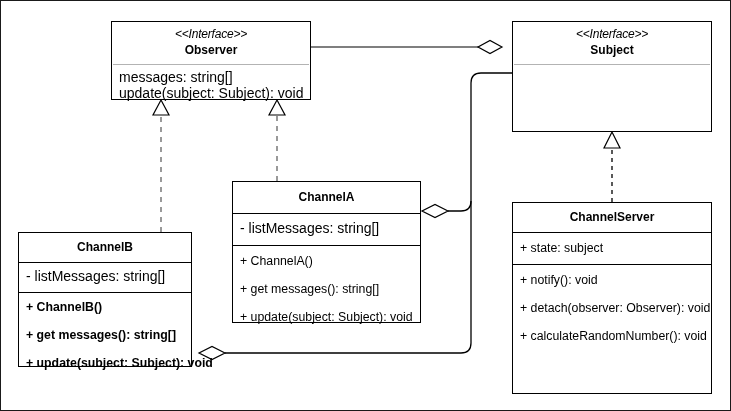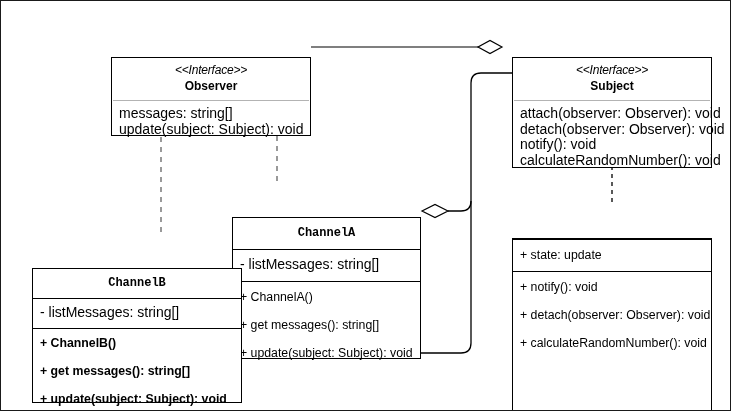--- a/index.html
+++ b/index.html
@@ -25,21 +25,20 @@
     height: 411px;
     pointer-events: none;
   }
 
   .uml-class {
     position: absolute;
     background: #ffffff;
     border: 1px solid #000000;
     box-sizing: border-box;
     z-index: 5;
-    margin-top: 36px;
   }
 
   .uml-header {
     text-align: center;
     padding: 5px 6px 6px 6px;
     box-sizing: border-box;
   }
   .uml-header .stereotype {
     display: block;
     font-style: italic;
@@ -48,21 +47,20 @@
     letter-spacing: -0.2px;
   }
   .uml-header .cname {
     display: block;
     font-weight: bold;
     font-size: 12px;
     line-height: 16px;
   }
   .uml-header.plain {
     padding: 7px 6px 8px 6px;
-    font-family: Liberation Mono, monospace;
   }
 
   .divider-soft {
     height: 1px;
     background: #b3b3b3;
     margin: 0 1px;
   }
   .divider-hard {
     height: 1px;
     background: #000000;
@@ -150,64 +148,61 @@
       <div class="row">update(subject: Subject): void</div>
     </div>
   </div>
 
   <div class="uml-class" style="left:511px; top:20px; width:200px; height:111px;">
     <div class="uml-header">
       <span class="stereotype">&lt;&lt;Interface&gt;&gt;</span>
       <span class="cname">Subject</span>
     </div>
     <div class="divider-soft"></div>
-    <div class="uml-section tight">
-      <div class="row">attach(observer: Observer): void</div>
-      <div class="row">detach(observer: Observer): void</div>
-      <div class="row">notify(): void</div>
-      <div class="row">calculateRandomNumber(): void</div>
-    </div>
   </div>
 
   <div class="uml-class" style="left:231px; top:180px; width:189px; height:142px;">
     <div class="uml-header plain">
       <span class="cname">ChannelA</span>
     </div>
     <div class="divider-hard"></div>
     <div class="uml-section tight" style="padding:7px 7px 8px 7px;">
       <div class="row">- listMessages: string[]</div>
     </div>
     <div class="divider-hard"></div>
     <div class="uml-section spaced">
       <div class="row">+ ChannelA()</div>
       <div class="row">+ get messages(): string[]</div>
       <div class="row">+ update(subject: Subject): void</div>
     </div>
   </div>
 
-  <div class="uml-class" style="left:31px; top:231px; width:210px; height:135px;">
+  <div class="uml-class" style="left:17px; top:231px; width:174px; height:135px;">
     <div class="uml-header plain" style="padding:6px 6px 7px 6px;">
       <span class="cname">ChannelB</span>
     </div>
     <div class="divider-hard"></div>
     <div class="uml-section tight" style="padding:6px 7px 7px 7px;">
       <div class="row">- listMessages: string[]</div>
     </div>
     <div class="divider-hard"></div>
     <div class="uml-section spaced" style="padding:7px 7px 7px 7px;font-weight:bold;">
       <div class="row">+ ChannelB()</div>
       <div class="row">+ get messages(): string[]</div>
       <div class="row">+ update(subject: Subject): void</div>
     </div>
   </div>
 
   <div class="uml-class" style="left:511px; top:201px; width:200px; height:192px;">
+    <div class="uml-header plain" style="padding:6px 6px 7px 6px;">
+      <span class="cname">ChannelServer</span>
+    </div>
     <div class="divider-hard"></div>
     <div class="uml-section attrs-spaced">
-      <div class="row">+ state: update</div>
+      <div class="row">+ state: subject</div>
     </div>
     <div class="divider-hard"></div>
     <div class="uml-section spaced">
       <div class="row">+ notify(): void</div>
       <div class="row">+ detach(observer: Observer): void</div>
       <div class="row">+ calculateRandomNumber(): void</div>
     </div>
   </div>
 
 </div>

